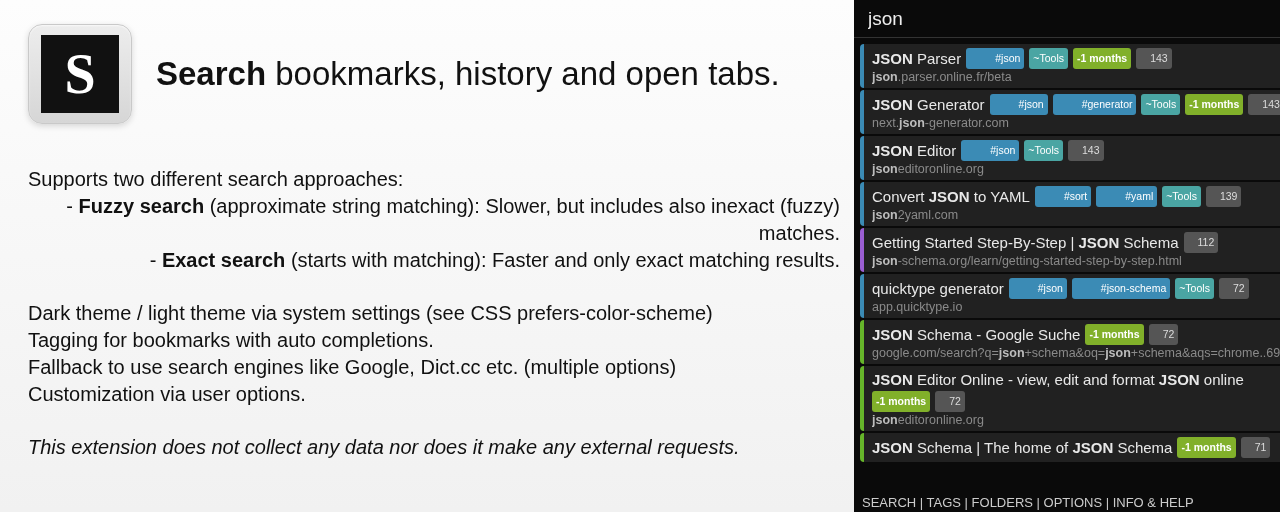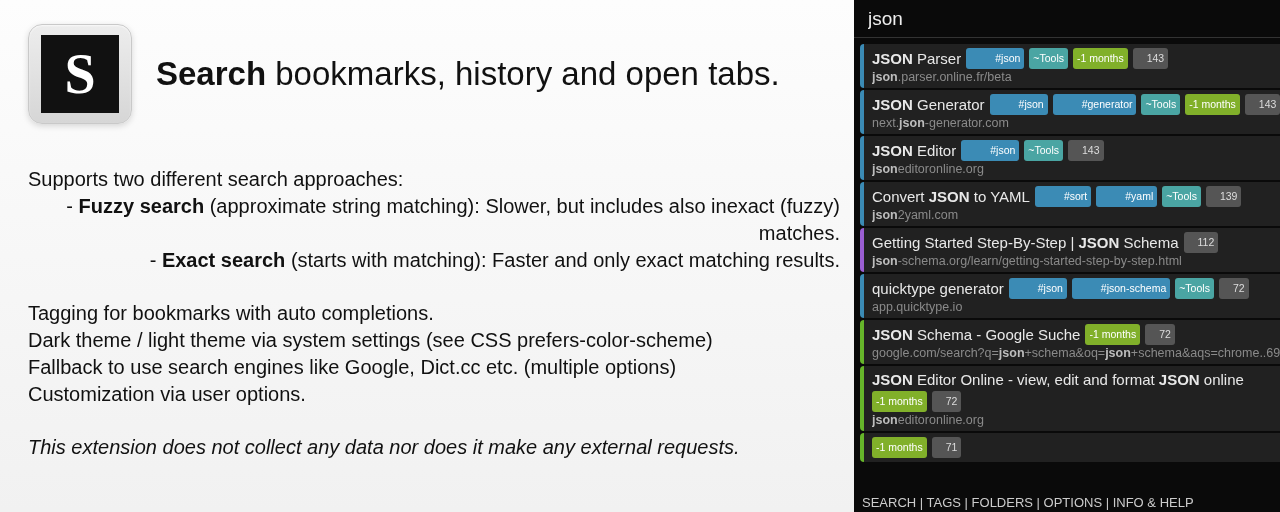--- a/index.html
+++ b/index.html
@@ -24,43 +24,43 @@
 .item.blue { border-left-color:#3b8bb5; }
 .item.purple { border-left-color:#9a5ed2; }
 .item.green { border-left-color:#66b52a; }
 .item .title { font-size:15px; color:#e8e8e8; display:flex; align-items:center; flex-wrap:wrap; gap:5px; line-height:19px; }
 .item .title .hl { font-weight:700; }
 .item .url { font-size:12.5px; color:#8a8a8a; margin-top:1px; line-height:14px; white-space:nowrap; overflow:hidden; text-overflow:ellipsis; }
 .item .url .hl { color:#bdbdbd; font-weight:600; }
 .badge { font-size:10.5px; padding:1px 4px; border-radius:3px; color:#fff; white-space:nowrap; }
 .b-hash { background:#3b8bb5;padding-left:29px; }
 .b-tilde { background:#4aa5a3; }
-.b-time { background:#81b02a; }
+.b-time { background:#81b02a;font-weight:bold; }
 .b-num { background:#555; color:#ddd;padding-left:14px; }
 .footer { height:20px; font-size:13px; color:#ccc; padding:0 8px; display:flex; align-items:center; justify-content:space-between; background:#0a0a0a; }
 </style>
 </head>
 <body>
 
 <div class="left">
   <div class="hero">
     <div class="logo">
       <div class="logo-inner">S</div>
     </div>
     <div class="tagline">
       <strong>Search</strong><span> bookmarks, history and open tabs.</span>
     </div>
   </div>
   <div class="body-copy">
     <p>Supports two different search approaches:</p>
     <p class="indent">&nbsp;- <strong>Fuzzy search</strong><span> (approximate string matching): Slower, but includes also inexact (fuzzy) matches.</span></p>
     <p class="indent">&nbsp;- <strong>Exact search</strong><span> (starts with matching): Faster and only exact matching results.</span></p>
     <div class="spacer"></div>
+    <p>Dark theme / light theme via system settings (see CSS prefers-color-scheme)</p>
     <p>Tagging for bookmarks with auto completions.</p>
-    <p>Dark theme / light theme via system settings (see CSS prefers-color-scheme)</p>
     <p>Fallback to use search engines like Google, Dict.cc etc. (multiple options)</p>
     <p>Customization via user options.</p>
     <div class="spacer"></div>
     <p><em>This extension does not collect any data nor does it make any external requests.</em></p>
   </div>
 </div>
 
 <div class="right">
 
   <div class="search-bar">
@@ -137,20 +137,21 @@
           <span><span class="hl">JSON</span><span> Editor Online - view, edit and format </span><span class="hl">JSON</span><span> online</span></span>
         </div>
         <div class="title" style="margin-top: 2px;">
           <span class="badge b-time">-1 months</span>
           <span class="badge b-num">72</span>
         </div>
         <div class="url"><span class="hl">json</span><span>editoronline.org</span></div>
       </div>
       <div class="item green">
         <div class="title">
+          <span><span class="hl">JSON</span><span> Schema | The home of </span><span class="hl">JSON</span><span> Schema</span></span>
           <span class="badge b-time">-1 months</span>
           <span class="badge b-num">71</span>
         </div>
       </div>
     </div>
   <div class="footer">
     <span>SEARCH | TAGS | FOLDERS | OPTIONS | INFO &amp; HELP</span>
 
   </div>
 </div>

